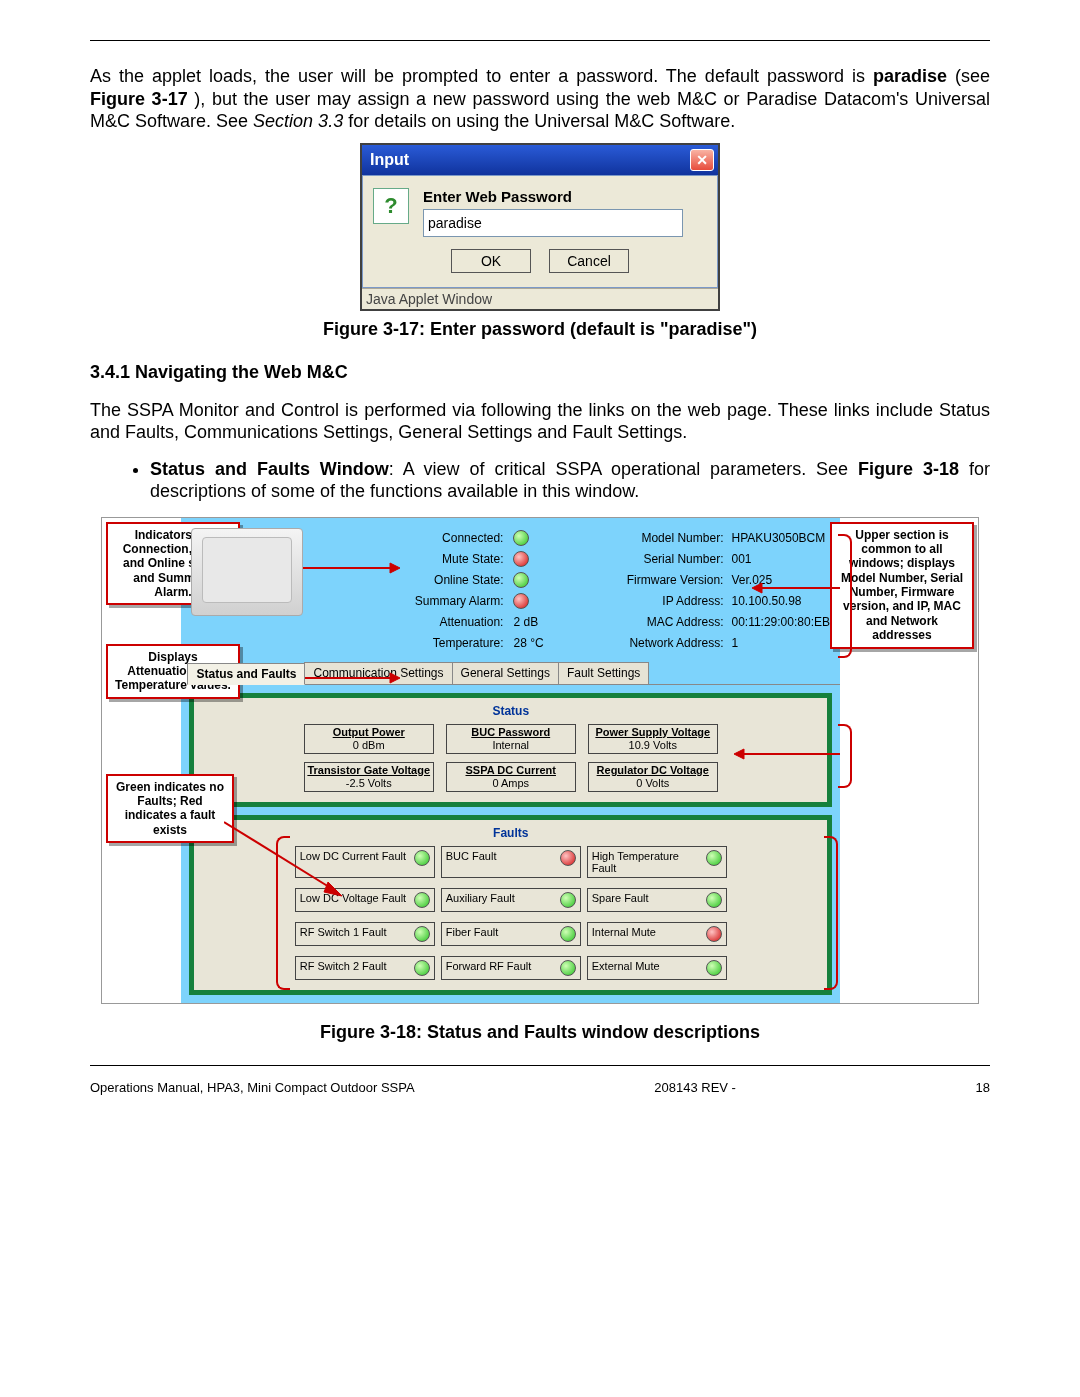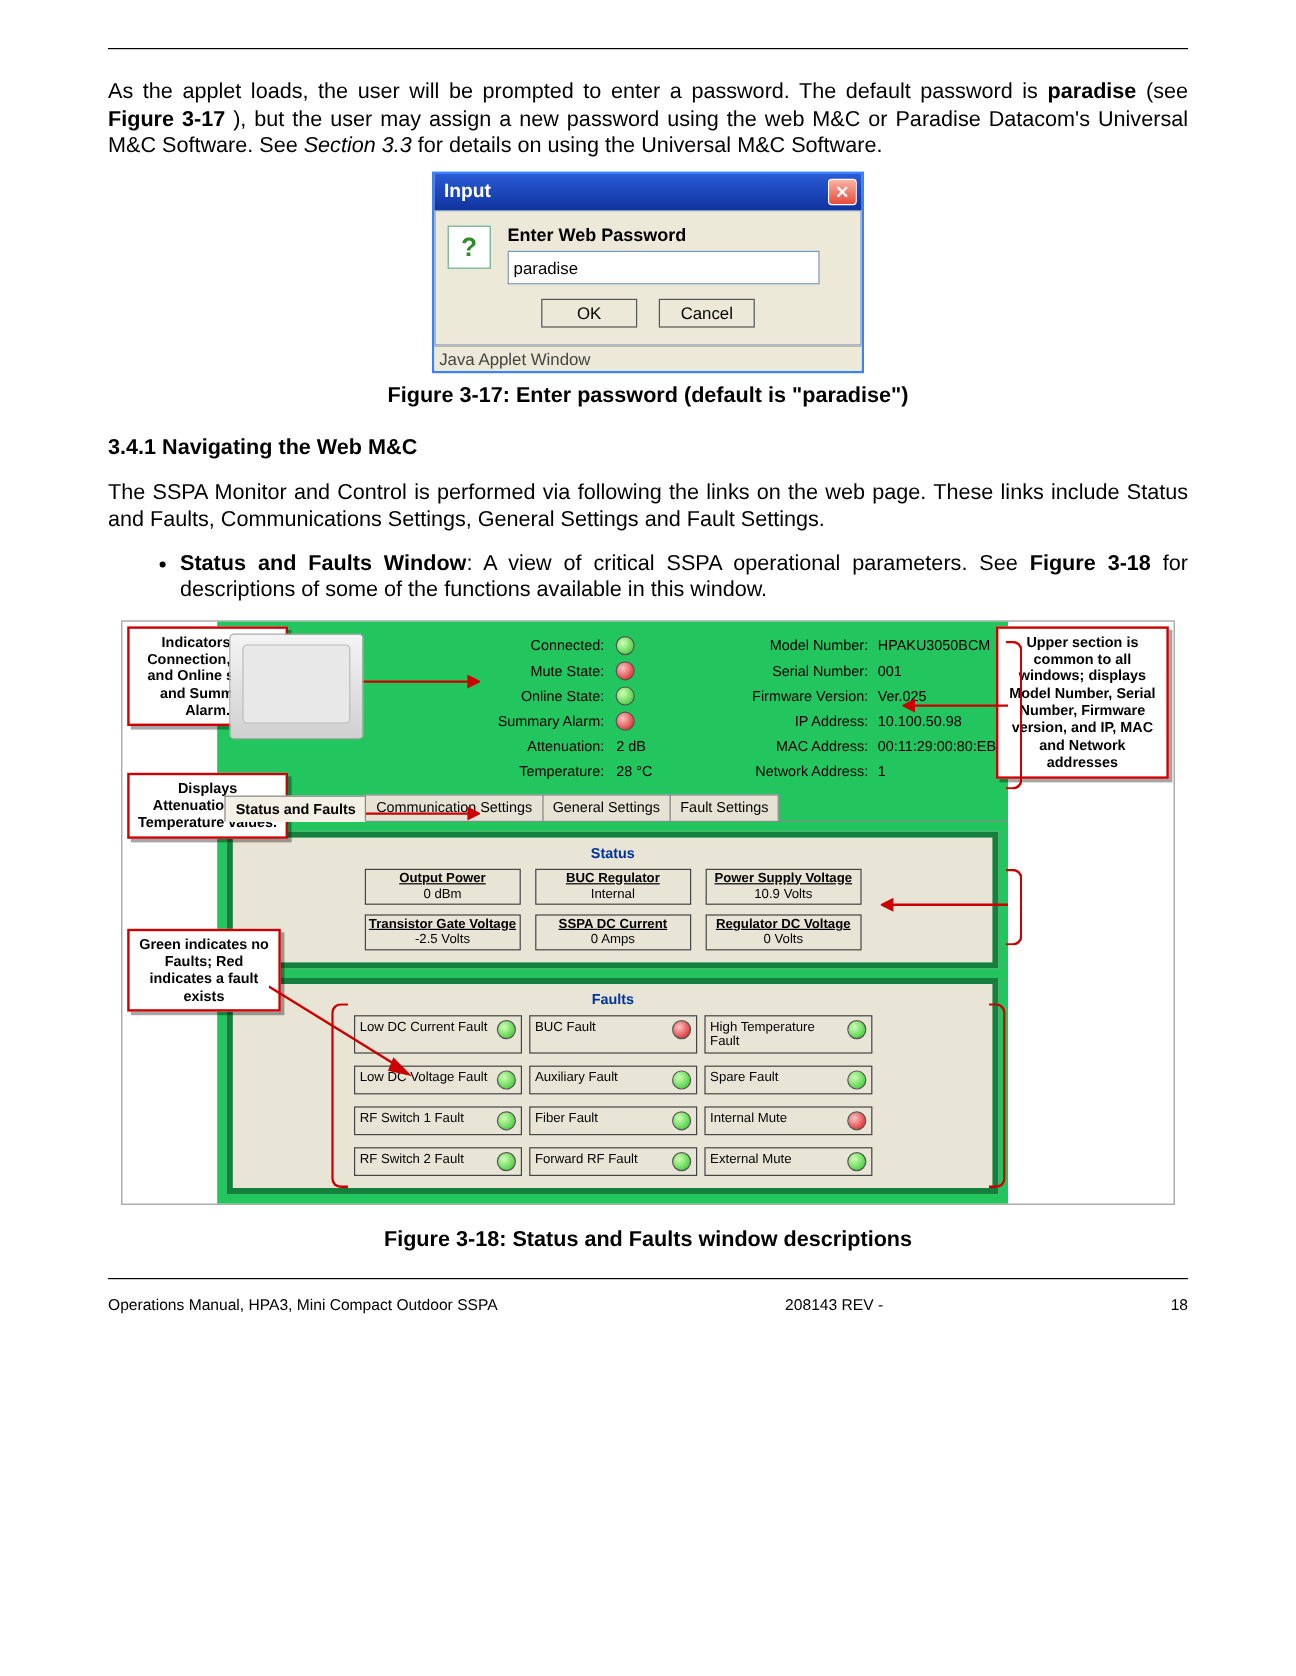--- a/index.html
+++ b/index.html
@@ -39,21 +39,21 @@
     font-size: 18px;
     margin: 6px 0 16px 0;
   }
   ul.bullets { margin: 14px 0 14px 60px; padding: 0; }
   ul.bullets li { font-size: 18px; line-height: 1.25; text-align: justify; margin-bottom: 6px; }
 
   
   .dialog-wrap {
     width: 356px;
     margin: 6px auto 0 auto;
-    border: 2px solid #3b82f6;
+    border: 2px solid #404040;
   }
   .dlg-title {
     background: linear-gradient(#2a5bd7, #10339d);
     color: #fff;
     font-weight: bold;
     font-size: 16px;
     display: flex;
     align-items: center;
     justify-content: space-between;
     padding: 4px 4px 4px 8px;
@@ -112,21 +112,21 @@
   }
 
   
   .fig18 {
     position: relative;
     width: 876px;
     margin: 12px auto 0 auto;
     border: 1px solid #999;
   }
   .app {
-    background: #22c55e;
+    background: #7dd3fc;
   }
   .app-top {
     display: flex;
     padding: 10px 10px 0 10px;
   }
   .device-img {
     width: 110px;
     height: 86px;
     background: linear-gradient(#f4f4f4,#d0d0d0);
     border: 1px solid #aaa;
@@ -405,21 +405,21 @@
           </div>
 
         <div class="panel">
           <div class="panel-title">Status</div>
           <div class="stat-grid" id="stat-grid">
               <div class="stat-box">
                 <div class="st-name">Output Power</div>
                 <div>0 dBm</div>
               </div>
               <div class="stat-box">
-                <div class="st-name">BUC Regulator</div>
+                <div class="st-name">BUC Password</div>
                 <div>Internal</div>
               </div>
               <div class="stat-box">
                 <div class="st-name">Power Supply Voltage</div>
                 <div>10.9 Volts</div>
               </div>
               <div class="stat-box">
                 <div class="st-name">Transistor Gate Voltage</div>
                 <div>-2.5 Volts</div>
               </div>

